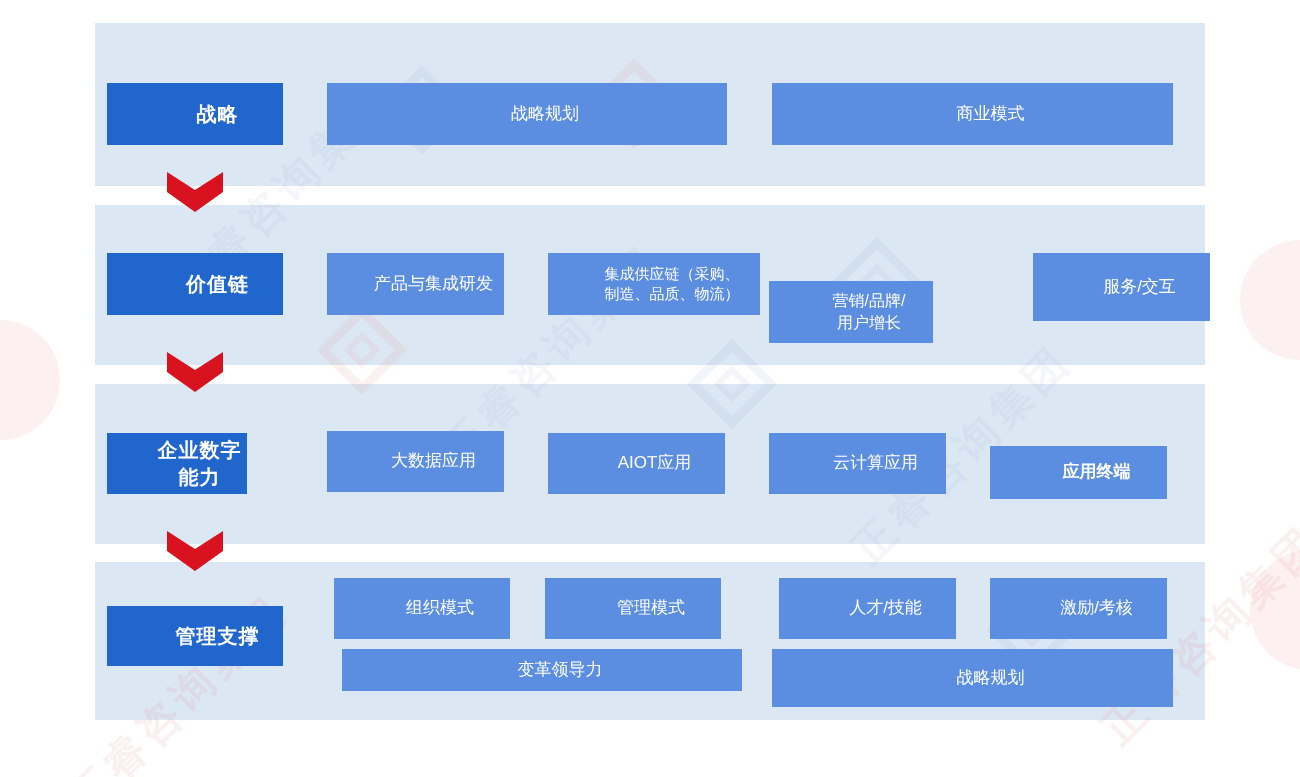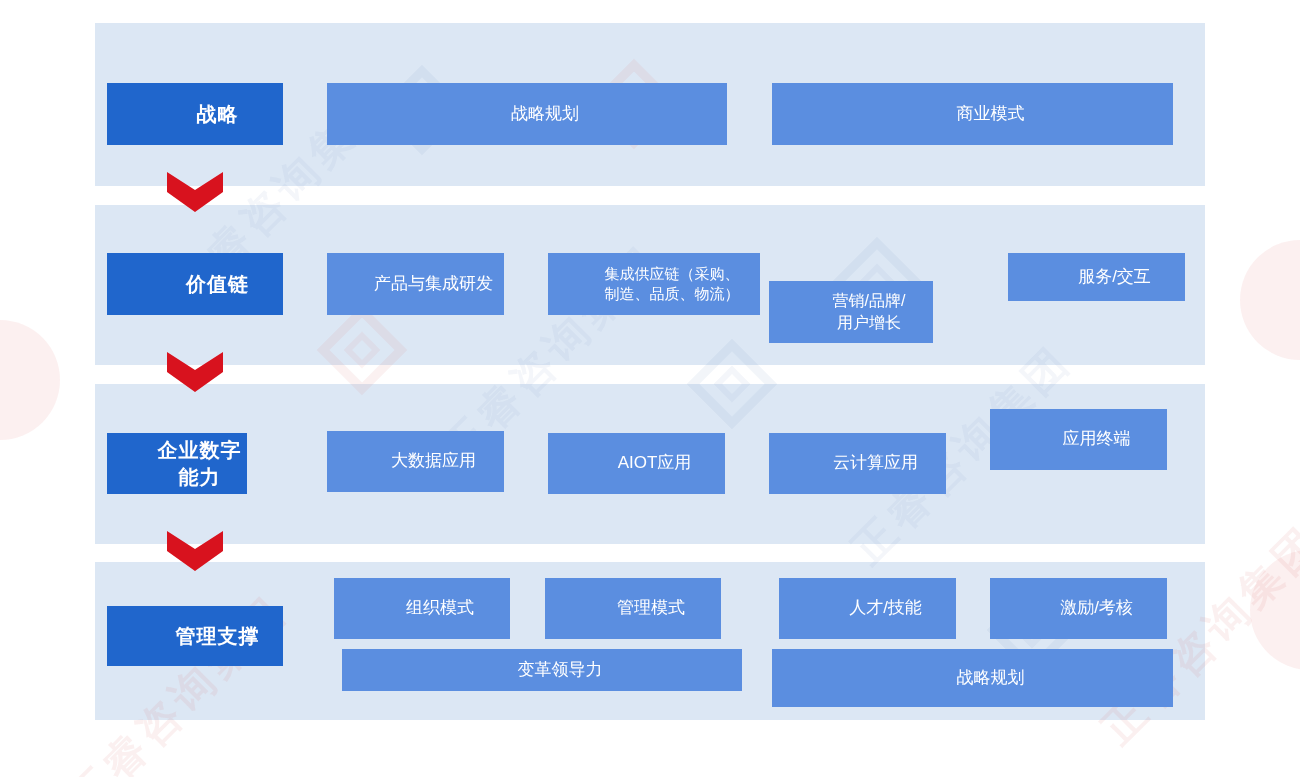--- a/index.html
+++ b/index.html
@@ -78,33 +78,33 @@
         <polygon points="0,0 28,18 56,0 56,20 28,40 0,20" fill="currentColor"></polygon>
       </svg>
   </div>
 
   <div class="box label-box" style="left:107px;top:253px;width:176px;height:62px;">价值链</div>
   <div class="box item-box" style="left:327px;top:253px;width:177px;height:62px;">产品与集成研发</div>
   <div class="box item-box fs15" style="left:548px;top:253px;width:212px;height:62px;text-align:center;">集成供应链（采购、
 制造、品质、物流）</div>
   <div class="box item-box fs16" style="left:769px;top:253px;width:164px;height:62px;margin-top:28px;">营销/品牌/
 用户增长</div>
-  <div class="box item-box" style="left:1008px;top:253px;width:177px;height:48px;">服务/交互</div>
+  <div class="box item-box" style="left:1033px;top:253px;width:177px;height:68px;">服务/交互</div>
 
   <div class="arrow arrow-2">
     <svg viewBox="0 0 56 40">
         <polygon points="0,0 28,18 56,0 56,20 28,40 0,20" fill="currentColor"></polygon>
       </svg>
   </div>
 
   <div class="box label-box" style="left:107px;top:433px;width:140px;height:61px;">企业数字能力</div>
   <div class="box item-box" style="left:327px;top:431px;width:177px;height:61px;">大数据应用</div>
   <div class="box item-box" style="left:548px;top:433px;width:177px;height:61px;">AIOT应用</div>
   <div class="box item-box" style="left:769px;top:433px;width:177px;height:61px;">云计算应用</div>
-  <div class="box item-box" style="left:990px;top:409px;width:177px;height:61px;">应用终端</div>
+  <div class="box item-box" style="left:990px;top:446px;width:177px;height:53px;font-weight:bold;">应用终端</div>
 
   <div class="arrow arrow-3">
     <svg viewBox="0 0 56 40">
         <polygon points="0,0 28,18 56,0 56,20 28,40 0,20" fill="currentColor"></polygon>
       </svg>
   </div>
 
   <div class="box label-box" style="left:107px;top:606px;width:176px;height:60px;">管理支撑</div>
   <div class="box item-box" style="left:334px;top:578px;width:176px;height:61px;">组织模式</div>
   <div class="box item-box" style="left:545px;top:578px;width:176px;height:61px;">管理模式</div>

